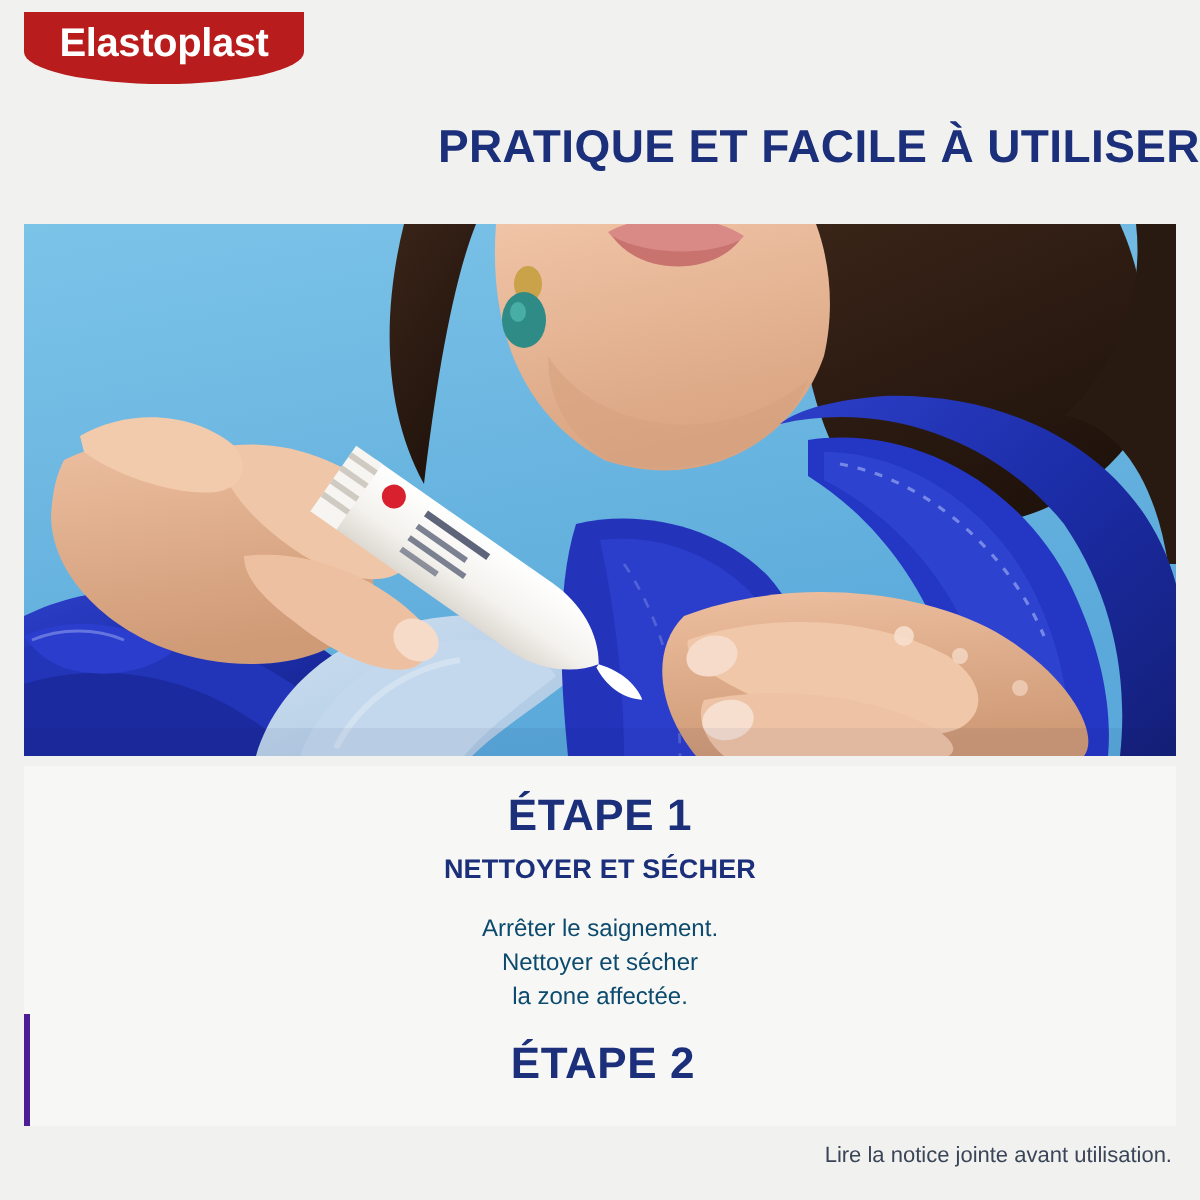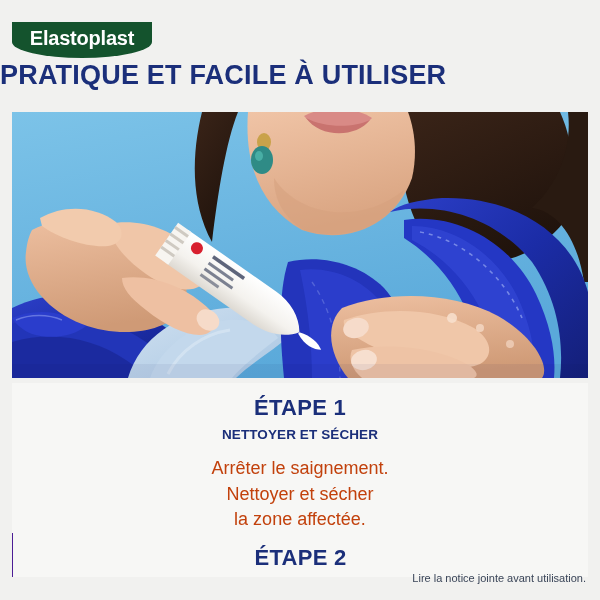--- a/index.html
+++ b/index.html
@@ -16,23 +16,23 @@
   }
 
   
   .logo-wrap {
     position: absolute;
     left: 12px; top: 6px;
     width: 140px; height: 48px;
   }
   .logo-red {
     position: absolute;
-    left: 0; top: 16px;
+    left: 0; top: 0;
     width: 140px; height: 36px;
-    background: #14532d;
+    background: #b91c1c;
     border-radius: 0 0 70px 70px / 0 0 16px 16px;
     overflow: hidden;
   }
   .logo-text {
     position: absolute;
     left: 0; top: 0;
     width: 140px; height: 32px;
     line-height: 32px;
     text-align: center;
     color: #ffffff;
@@ -47,23 +47,23 @@
     background: #f2c230;
     border-radius: 0 0 64px 64px / 0 0 16px 16px;
     z-index: -1;
   }
 
   
   .headline {
     position: absolute;
     left: 0; top: 60px;
     width: 600px;
-    text-align: left;
+    text-align: right;
     color: #1b2f7a;
-    font-size: 27px;
+    font-size: 23px;
     font-weight: 700;
     letter-spacing: 0.2px;
   }
 
   
   .photo {
     position: absolute;
     left: 12px; top: 112px;
     width: 576px; height: 266px;
     overflow: hidden;
@@ -79,38 +79,38 @@
     display: flex;
     flex-direction: column;
   }
   .step {
     position: relative;
     flex: 1 1 0;
     background: #f7f7f5;
     padding: 12px 6px 0 6px;
     text-align: center;
   }
-  .step + .step { border-left: 1px solid #4c1d95; }
+  .step + .step { border-left: 3px solid #4c1d95; }
   .step-title {
     color: #1b2f7a;
     font-size: 22px;
     font-weight: 700;
     letter-spacing: 0.3px;
     margin-bottom: 6px;
   }
   .step-sub {
     color: #1b2f7a;
     font-size: 13.5px;
     font-weight: 700;
     letter-spacing: 0.1px;
     margin-bottom: 14px;
   }
   .step-body {
-    color: #c2410c;
-    font-size: 18px;
+    color: #0c4a6e;
+    font-size: 12px;
     font-weight: 400;
     line-height: 1.42;
     white-space: pre-line;
   }
 
   
   .footer-note {
     position: absolute;
     right: 14px; top: 572px;
     color: #3a4558;

